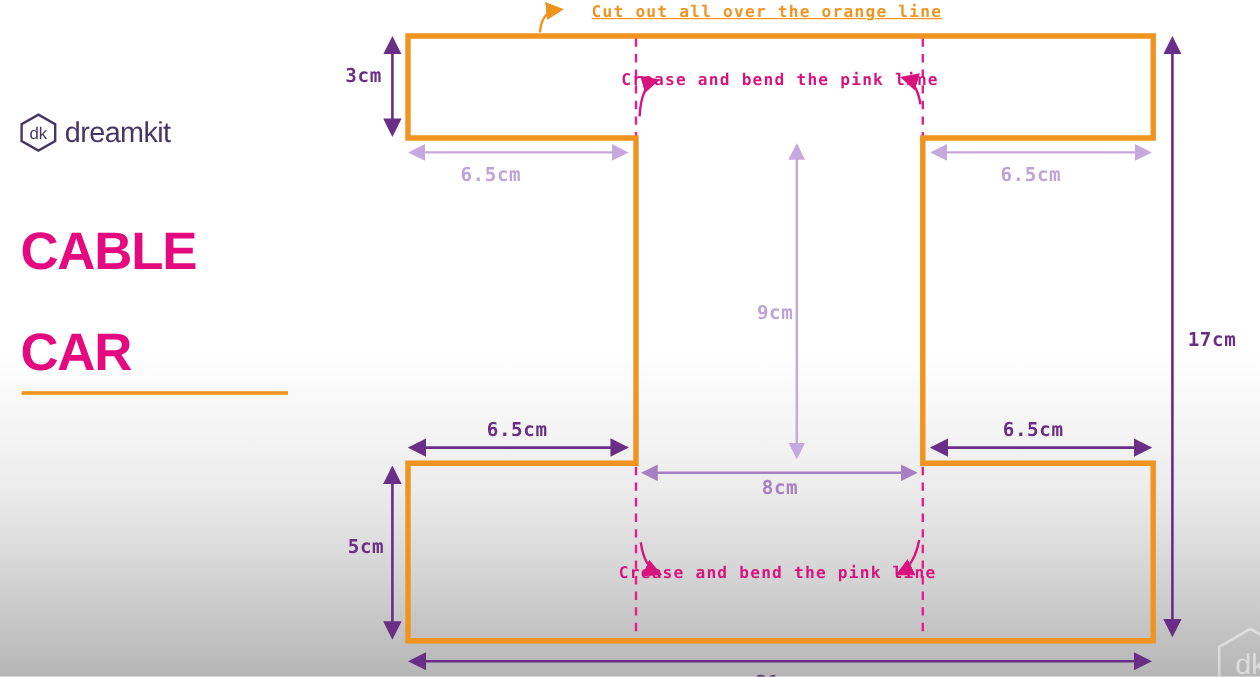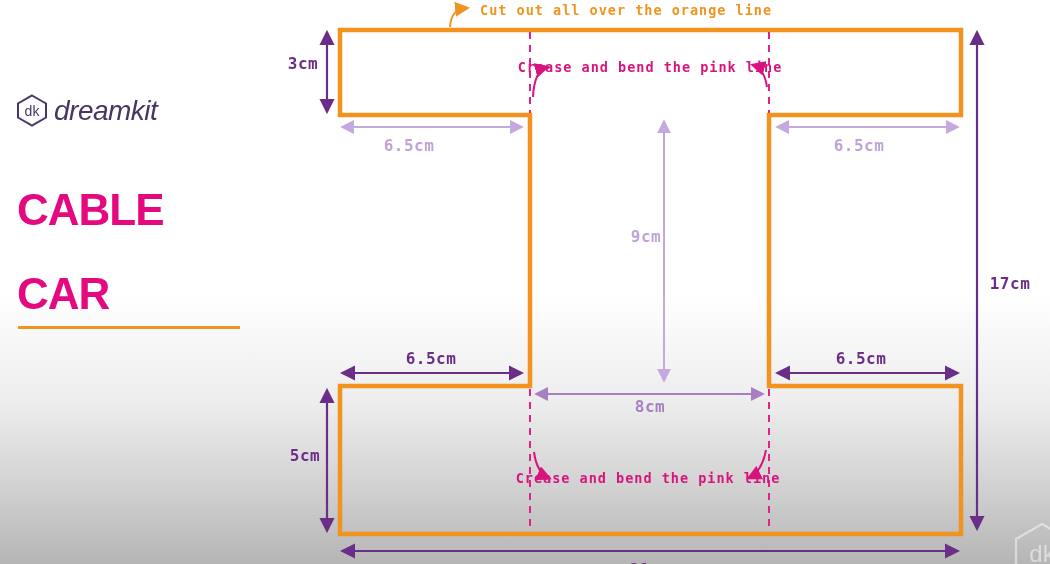--- a/index.html
+++ b/index.html
@@ -5,21 +5,21 @@
   * { margin:0; padding:0; box-sizing:border-box; }
   html,body { width:1050px; height:564px; }
   .stage {
     position:relative; width:1050px; height:564px; overflow:hidden;
     background:linear-gradient(180deg,#ffffff 0%,#ffffff 52%,#ececec 72%,#d2d2d2 86%,#b5b5b5 100%);
     font-family:"Liberation Sans", sans-serif;
   }
   
   .logo-row { position:absolute; left:16px; top:94px; display:flex; align-items:center; gap:6px; }
   .logo-hex { width:32px; height:33px; }
-  .logo-text { font-size:28px; letter-spacing:-0.5px; color:#473566; font-weight:400;font-style:italic; }
+  .logo-text { font-size:24px; letter-spacing:-0.5px; color:#473566; font-weight:400; }
   .title { position:absolute; left:17px; top:168px; font-size:44px; font-weight:bold;
            color:#E5097F; line-height:84px; letter-spacing:-1px; }
   .divider { position:absolute; left:18px; top:326px; width:222px; height:3px; background:#F0931F; }
   .subtitle { position:absolute; left:18px; top:342px; font-style:italic; font-size:17.5px;
               color:#7A3E9D; font-weight:bold; line-height:26px; letter-spacing:0.3px; }
   
   svg.blueprint { position:absolute; left:0; top:0; }
   .lbl { position:absolute; font-family:"DejaVu Sans Mono", monospace; font-weight:bold;
          font-size:16px; letter-spacing:0.5px; white-space:nowrap; transform:translate(-50%,-50%); }
   .lbl.dark  { color:#6B2E87; }
@@ -103,29 +103,29 @@
     <path d="M450,27 C451,13 457,9 467,8" fill="none" stroke="#F0931F" stroke-width="2" marker-end="url(#mOrange)"></path>
     <path d="M533,97 C534,77 540,69 547,67" fill="none" stroke="#D8137E" stroke-width="2" marker-end="url(#mPink)"></path>
     <path d="M767,87 C765,73 760,67 753,65" fill="none" stroke="#D8137E" stroke-width="2" marker-end="url(#mPink)"></path>
     <path d="M534,452 C536,467 542,475 549,478" fill="none" stroke="#D8137E" stroke-width="2" marker-end="url(#mPink)"></path>
     <path d="M766,450 C763,466 757,474 749,478" fill="none" stroke="#D8137E" stroke-width="2" marker-end="url(#mPink)"></path>
   </svg>
 
   <div class="lbl dark" style="left:303px; top:63px;">3cm</div>
   <div class="lbl light" style="left:409px; top:145px;">6.5cm</div>
   <div class="lbl light" style="left:859px; top:145px;">6.5cm</div>
-  <div class="lbl light" style="left:646px; top:236px;">9cm</div>
+  <div class="lbl light" style="left:646px; top:260px;">9cm</div>
   <div class="lbl mid" style="left:650px; top:406px;">8cm</div>
   <div class="lbl dark" style="left:431px; top:358px;">6.5cm</div>
   <div class="lbl dark" style="left:861px; top:358px;">6.5cm</div>
   <div class="lbl dark" style="left:305px; top:455px;">5cm</div>
   <div class="lbl dark" style="left:998px; top:283px;margin-left:12px;">17cm</div>
   <div class="lbl dark" style="left:650px; top:569px;">21cm</div>
 
-  <div class="note cut" style="left:480px; top:2px;">Cut out all over the orange line</div>
+  <div class="note cut" style="left:493px; top:2px;text-decoration:underline;">Cut out all over the orange line</div>
   <div class="note crease" style="left:650px; top:59px;">Crease and bend the pink line</div>
   <div class="note crease" style="left:648px; top:470px;">Crease and bend the pink line</div>
 
   <svg class="watermark" width="64" height="64" viewBox="0 0 64 64">
     <polygon points="32,3 58,18 58,46 32,61 6,46 6,18" fill="none" stroke="rgba(255,255,255,0.55)" stroke-width="2.2"></polygon>
     <text x="32" y="41" text-anchor="middle" font-family="Liberation Sans, sans-serif" font-size="24" fill="rgba(255,255,255,0.6)">dk</text>
   </svg>
 
 </div>
 

